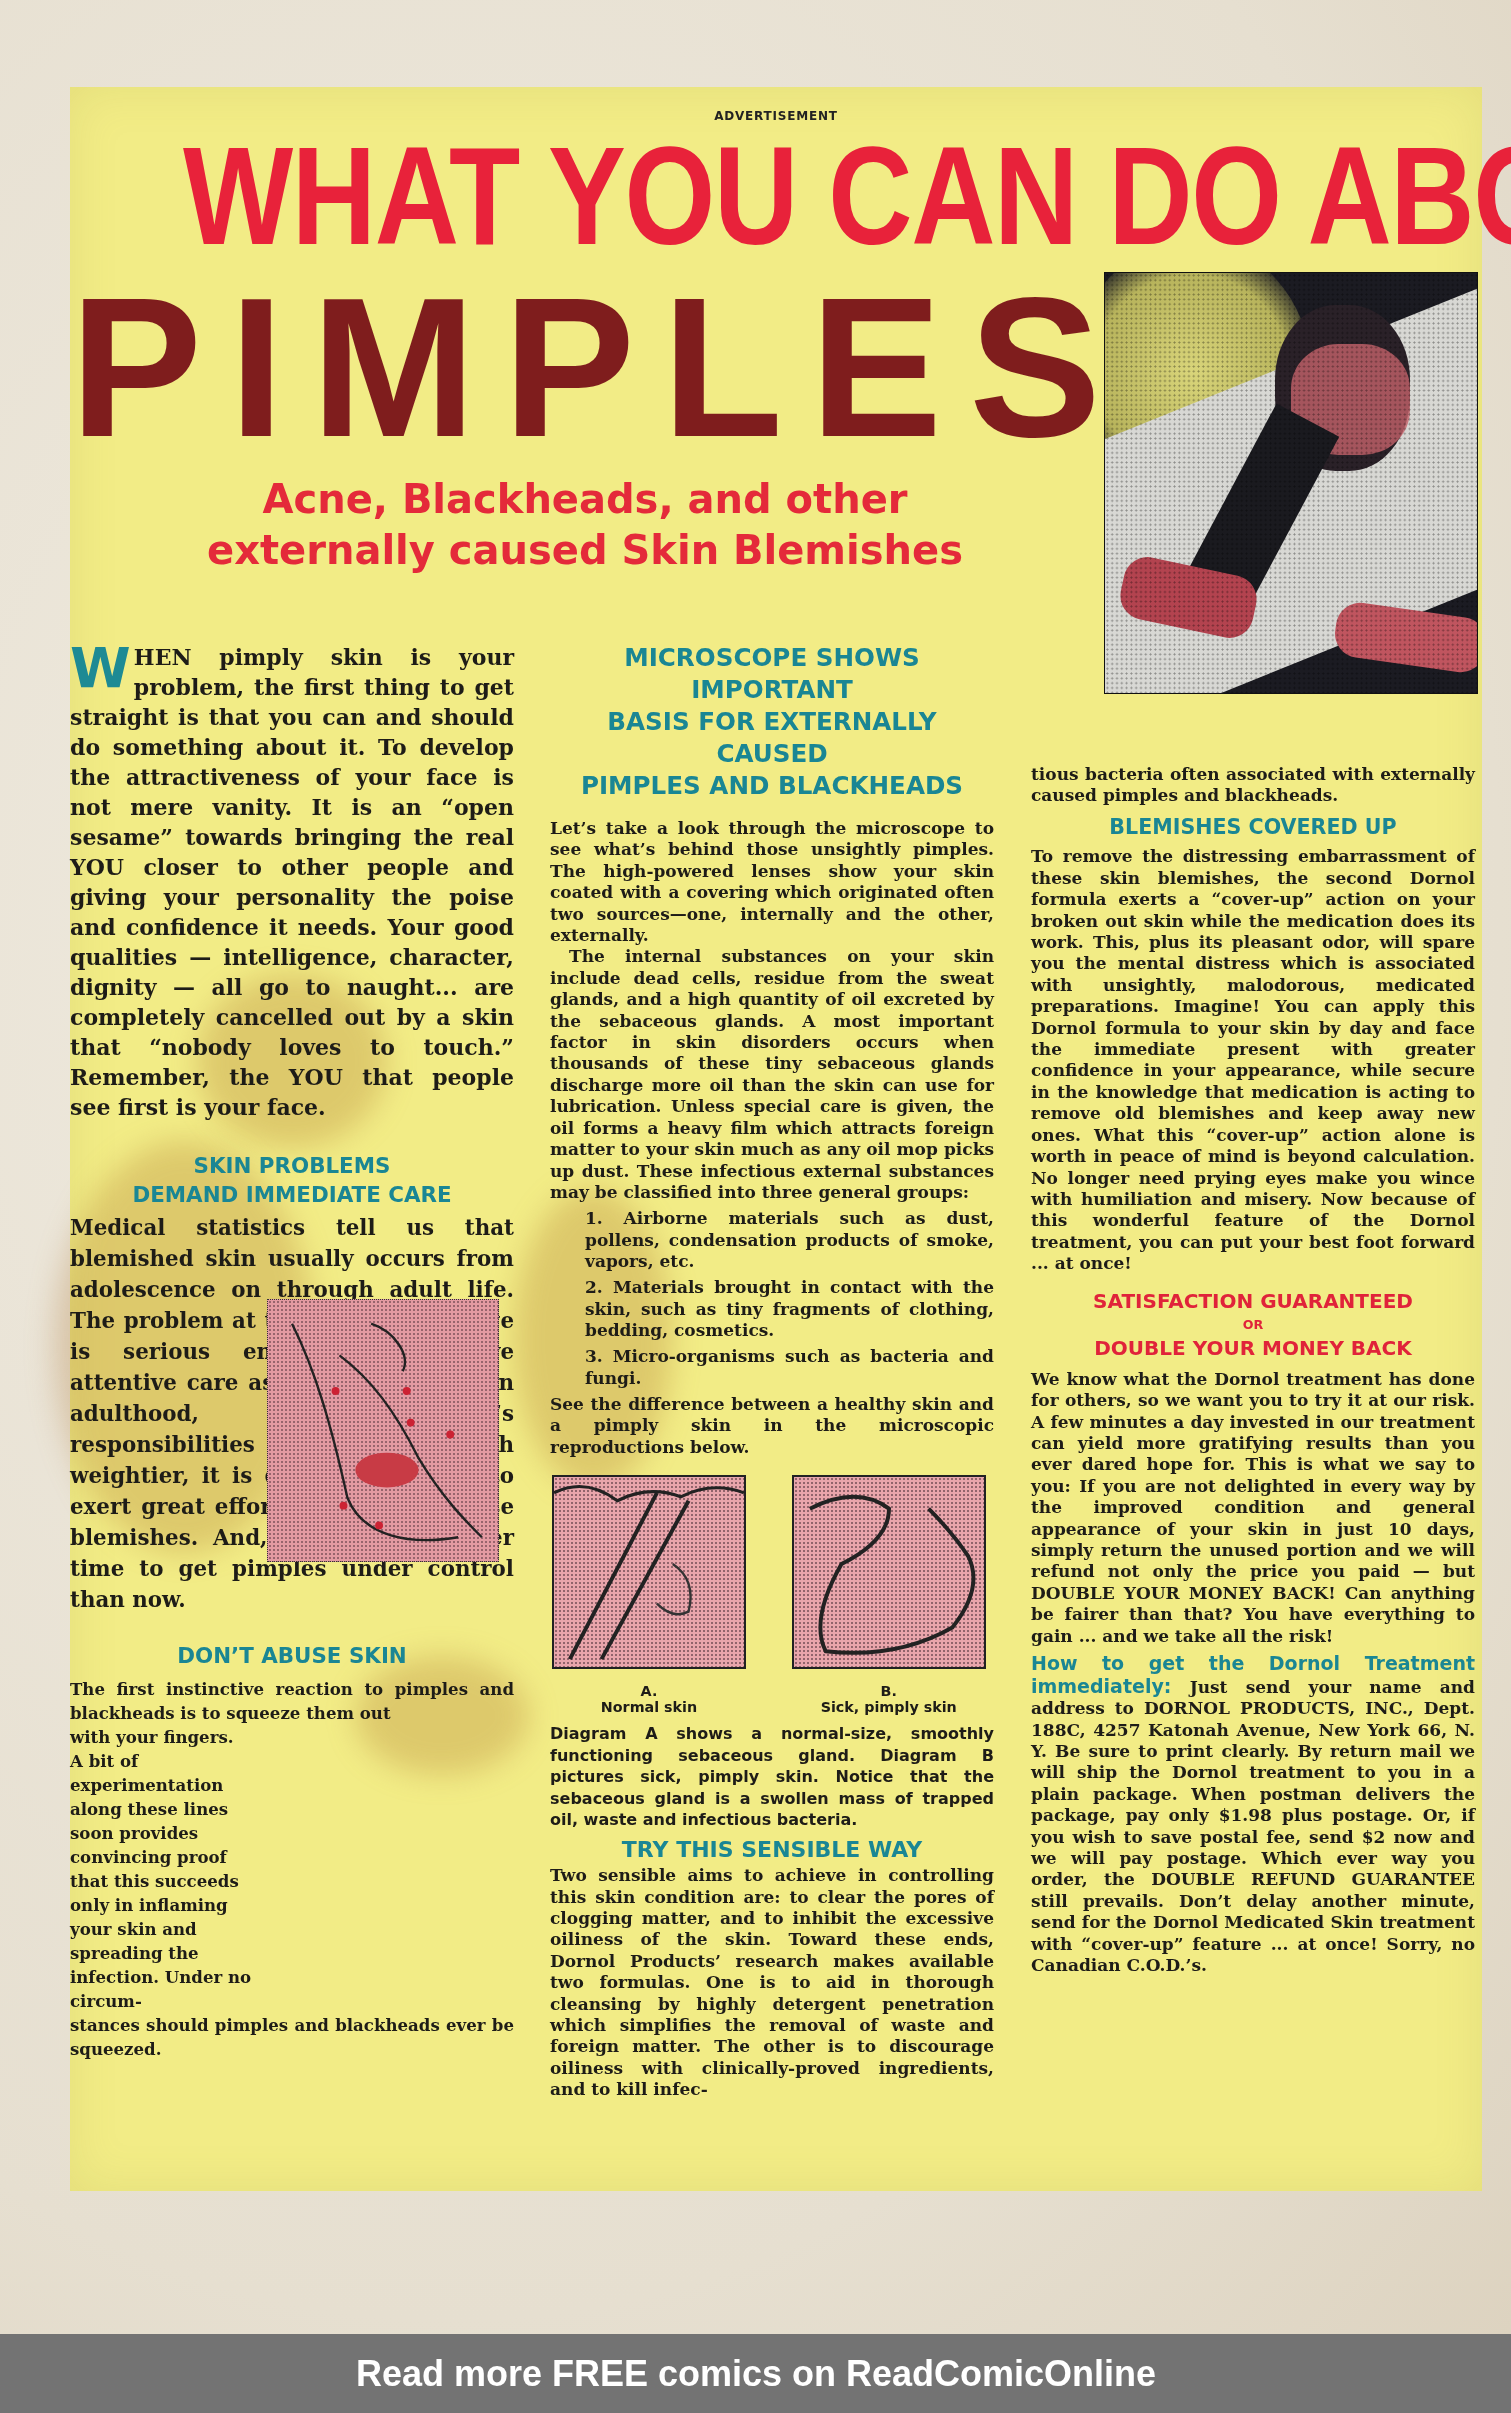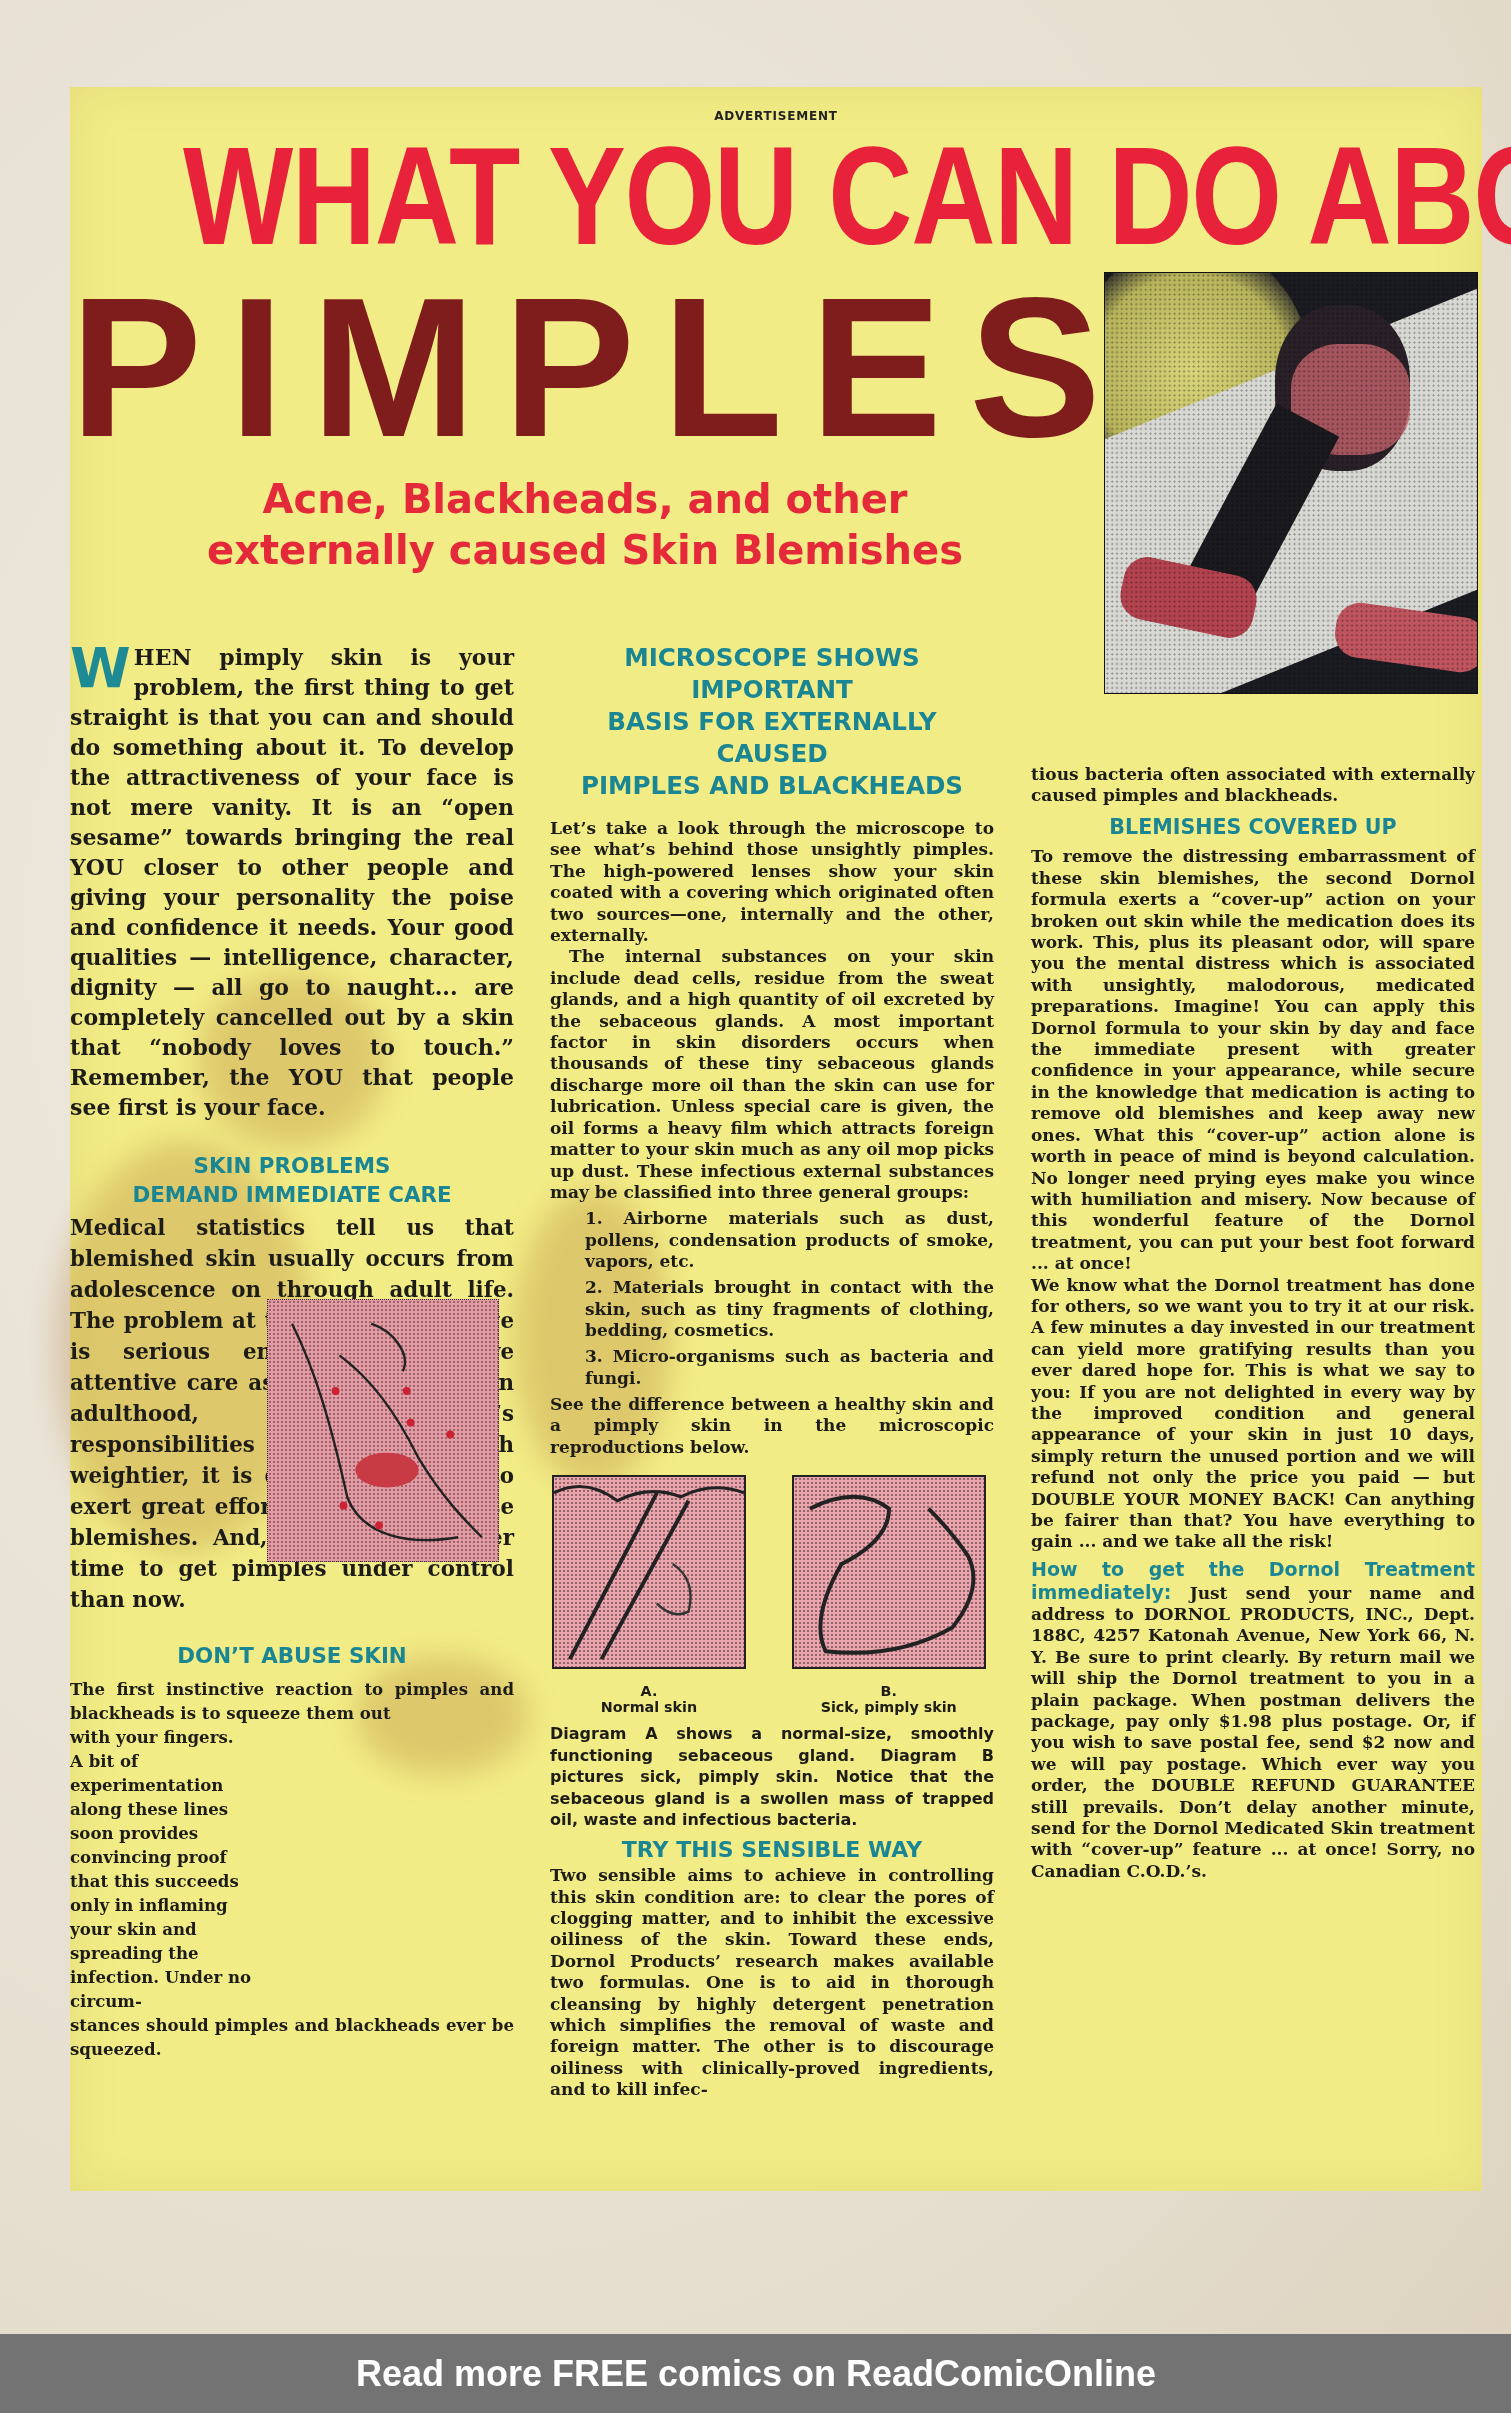--- a/index.html
+++ b/index.html
@@ -155,19 +155,24 @@
     </div>
     <p class="italic" style="margin-top:8px;font-family:'DejaVu Sans',sans-serif;font-size:16px;line-height:21.4px;">Diagram A shows a normal-size, smoothly functioning sebaceous gland. Diagram B pictures sick, pimply skin. Notice that the sebaceous gland is a swollen mass of trapped oil, waste and infectious bacteria.</p>
     <div class="head-teal" style="font-size:22px;line-height:30px;margin-top:4.8px;">TRY THIS SENSIBLE WAY</div>
     <p>Two sensible aims to achieve in controlling this skin condition are: to clear the pores of clogging matter, and to inhibit the excessive oiliness of the skin. Toward these ends, Dornol Products’ research makes available two formulas. One is to aid in thorough cleansing by highly detergent penetration which simplifies the removal of waste and foreign matter. The other is to discourage oiliness with clinically-proved ingredients, and to kill infec-</p>
   </div>
 
   <div class="col c3">
     <p>tious bacteria often associated with externally caused pimples and blackheads.</p>
     <div class="head-teal" style="font-size:20.6px;line-height:28.5px;margin:6.3px 0 4.8px;">BLEMISHES COVERED UP</div>
     <p>To remove the distressing embarrassment of these skin blemishes, the second Dornol formula exerts a “cover-up” action on your broken out skin while the medication does its work. This, plus its pleasant odor, will spare you the mental distress which is associated with unsightly, malodorous, medicated preparations. Imagine! You can apply this Dornol formula to your skin by day and face the immediate present with greater confidence in your appearance, while secure in the knowledge that medication is acting to remove old blemishes and keep away new ones. What this “cover-up” action alone is worth in peace of mind is beyond calculation. No longer need prying eyes make you wince with humiliation and misery. Now because of this wonderful feature of the Dornol treatment, you can put your best foot forward ... at once!</p>
+    <div class="head-red" style="margin:14.3px 0 8px;">
+      <div style="font-size:20px;line-height:25px;">SATISFACTION GUARANTEED</div>
+      <div style="font-size:12.7px;line-height:22px;">OR</div>
+      <div style="font-size:20px;line-height:25px;">DOUBLE YOUR MONEY BACK</div>
+    </div>
     <p><span>We know what the Dornol treatment has done for others, so we want you to try it at </span><span class="italic">our risk.</span><span> A few minutes a day invested in our treatment can yield more gratifying results than you ever dared hope for. This is what we say to you: If you are not delighted in every way by the improved condition and general appearance of your skin in just 10 days, simply return the unused portion and we will refund not only the price you paid — but DOUBLE YOUR MONEY BACK! Can anything be fairer than that? You have everything to gain ... </span><span class="italic">and we take all the risk!</span></p>
     <p style="margin-top:6.3px;"><span class="italic" style="font-family:'DejaVu Sans',sans-serif;color:#1a8694;font-size:19px;">How to get the Dornol Treatment immediately:</span><span> Just send your name and address to DORNOL PRODUCTS, INC., Dept. 188C, 4257 Katonah Avenue, New York 66, N. Y. Be sure to print clearly. By return mail we will ship the Dornol treatment to you in a plain package. When postman delivers the package, pay only $1.98 plus postage. Or, if you wish to save postal fee, send $2 now and we will pay postage. Which ever way you order, the DOUBLE REFUND GUARANTEE still prevails. Don’t delay another minute, send for the Dornol Medicated Skin treatment with “cover-up” feature ... </span><span class="italic">at once!</span><span> Sorry, no Canadian C.O.D.’s.</span></p>
   </div>
 </div>
 
 <div class="banner">Read more FREE comics on ReadComicOnline</div>
 
 
 </body></html>

